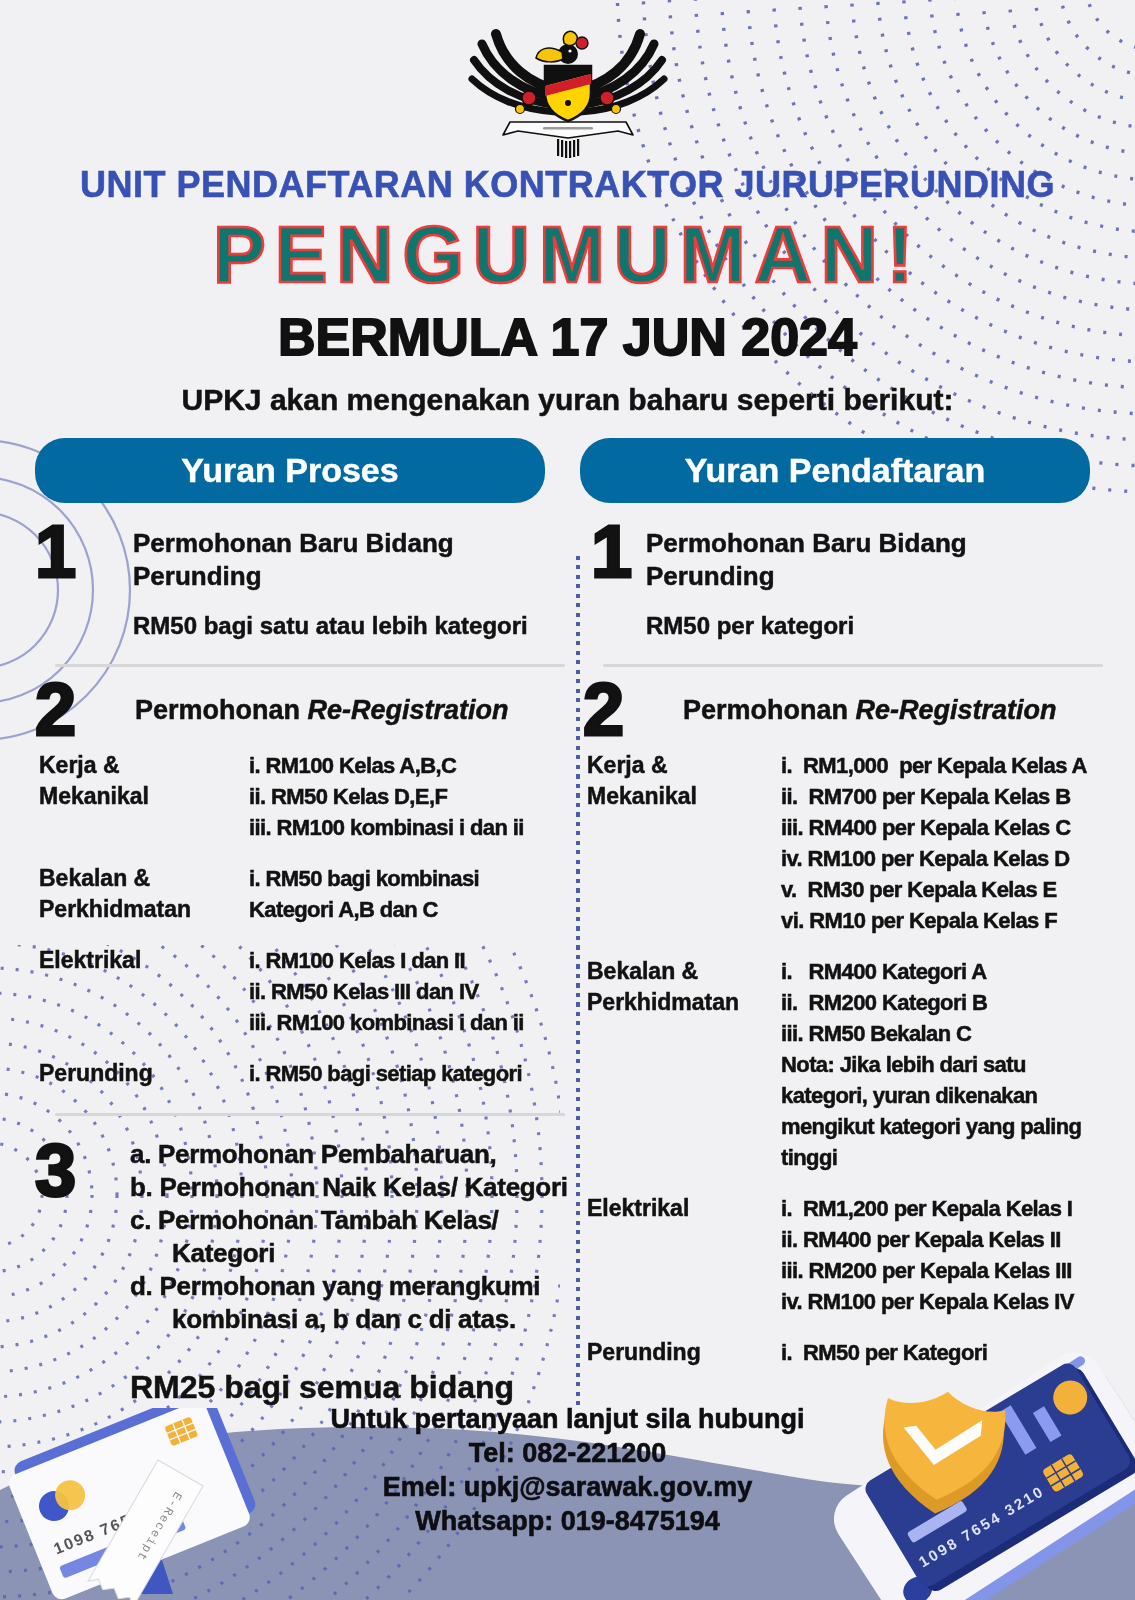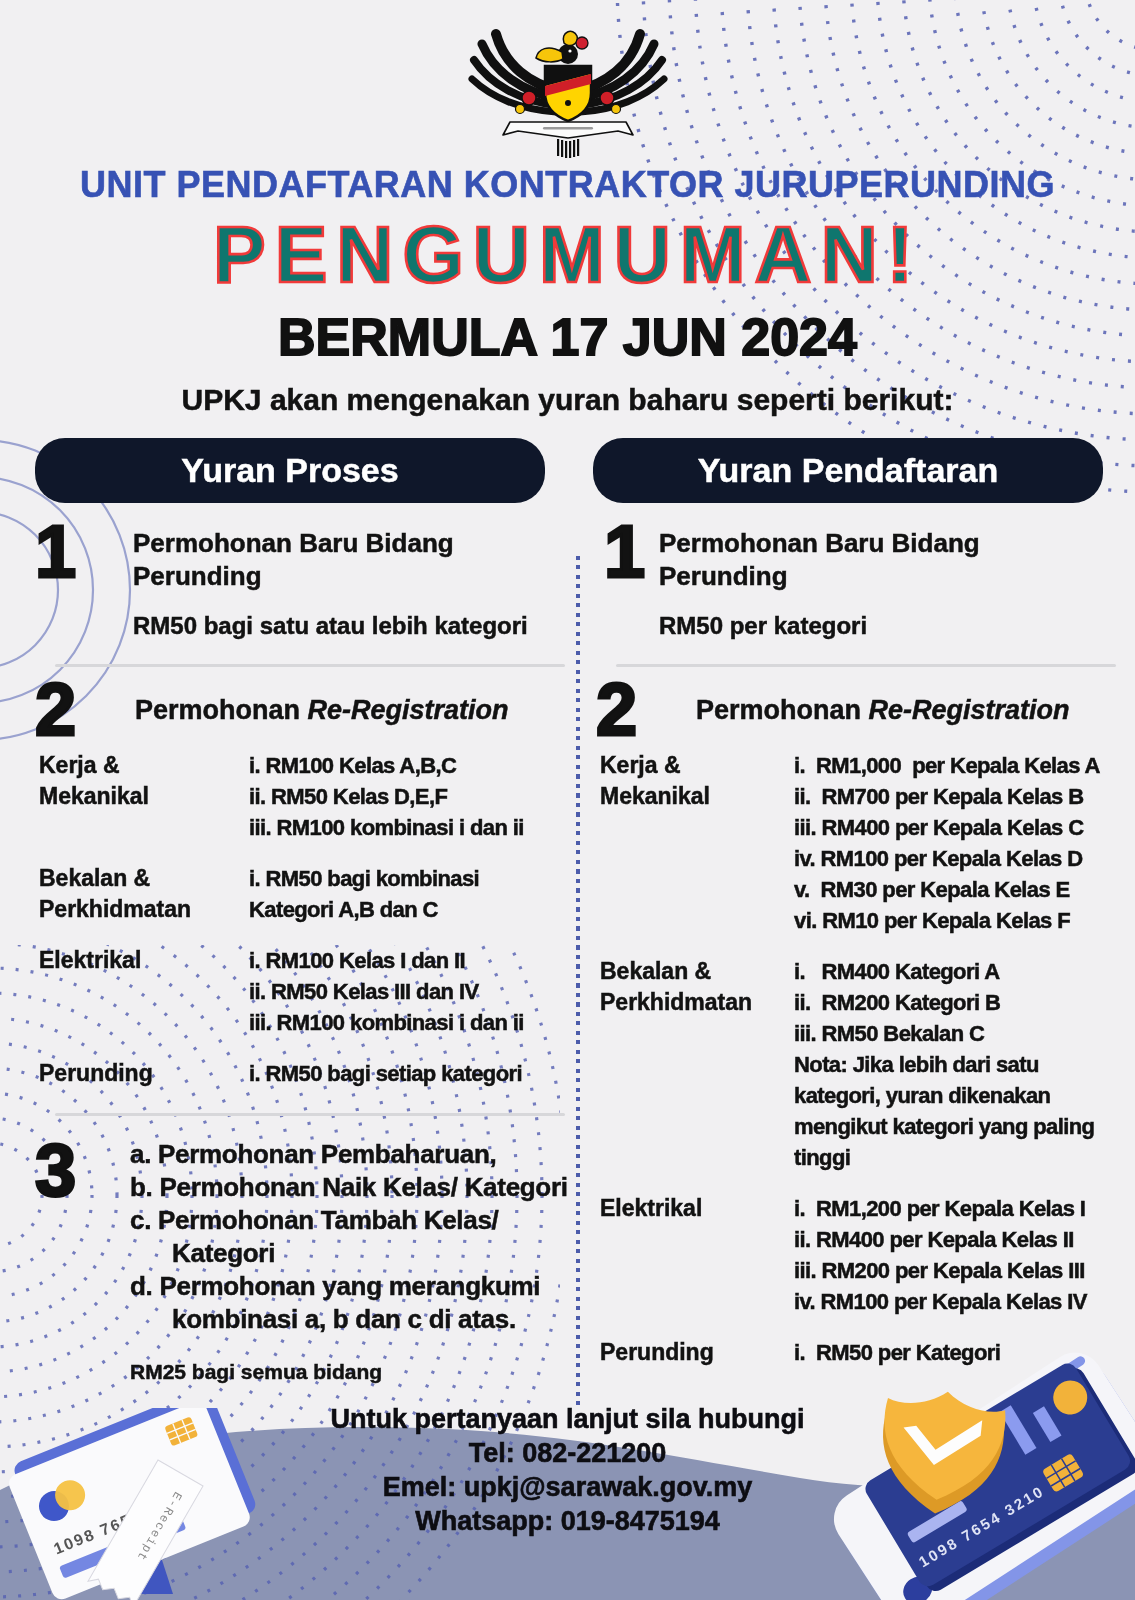--- a/index.html
+++ b/index.html
@@ -19,22 +19,22 @@
     -webkit-text-stroke:2.6px #f13a3a;line-height:1;}
   .bermula{left:0;top:311px;width:100%;text-align:center;
     font-size:52px;font-weight:700;color:#111;letter-spacing:0;
     -webkit-text-stroke:1.8px #111;line-height:1;}
   .subtitle{left:0;top:383px;width:100%;text-align:center;
     font-size:30px;font-weight:700;-webkit-text-stroke:.5px #121212;}
 
   
   .col{position:absolute;top:438px;z-index:3;}
   .col.left{left:35px;width:540px;}
-  .col.right{left:596px;width:530px;}
-  .col-header{width:510px;background:#0f172a;border-radius:30px;color:#fff;
+  .col.right{left:583px;width:530px;}
+  .col-header{width:510px;background:#0369a1;border-radius:30px;color:#fff;
     text-align:center;font-weight:700;font-size:34px;padding:13px 0;
     -webkit-text-stroke:.5px #fff;}
   .col.right .col-header{margin-left:-3px;}
 
   .sec{position:relative;margin-top:24px;}
   .sec-num{position:absolute;left:0;top:-12px;font-size:74px;font-weight:700;
     -webkit-text-stroke:3px #111;line-height:1;}
   .col.left .sec1{padding-left:98px;}
   .col.right .sec1{padding-left:63px;}
   .col.right .sec1 .sec-num{left:8px;}
@@ -58,21 +58,21 @@
   .col.right .fee-label{flex:0 0 172px;}
   .fee-lines{flex:1;}
   .fee-line{font-weight:700;font-size:22px;line-height:1.41;white-space:pre-wrap;
     letter-spacing:-.6px;margin-left:16px;-webkit-text-stroke:.5px #121212;}
 
   .sec3{position:relative;padding-left:95px;margin-top:10px;}
   .sec3 .sec-num{top:-4px;}
   .s3-item{font-size:26px;font-weight:700;line-height:1.27;
     padding-left:42px;text-indent:-42px;-webkit-text-stroke:.5px #121212;
     letter-spacing:-.3px;}
-  .s3-fee{font-size:21px;font-weight:700;margin-top:24px;
+  .s3-fee{font-size:32px;font-weight:700;margin-top:33px;
     -webkit-text-stroke:.5px #121212;}
 
   .vdot{position:absolute;left:576px;top:556px;height:852px;width:4px;z-index:2;
     background:repeating-linear-gradient(180deg,#4c5cab 0 4px,transparent 4px 9.5px);}
 
   
   .wave{left:0;top:1368px;width:1135px;height:232px;z-index:2;}
   .footer{position:absolute;left:0;top:1402px;width:100%;text-align:center;z-index:4;}
   .footer div{font-size:27px;font-weight:700;line-height:34px;color:#0d0d12;
     -webkit-text-stroke:.6px #0d0d12;}

